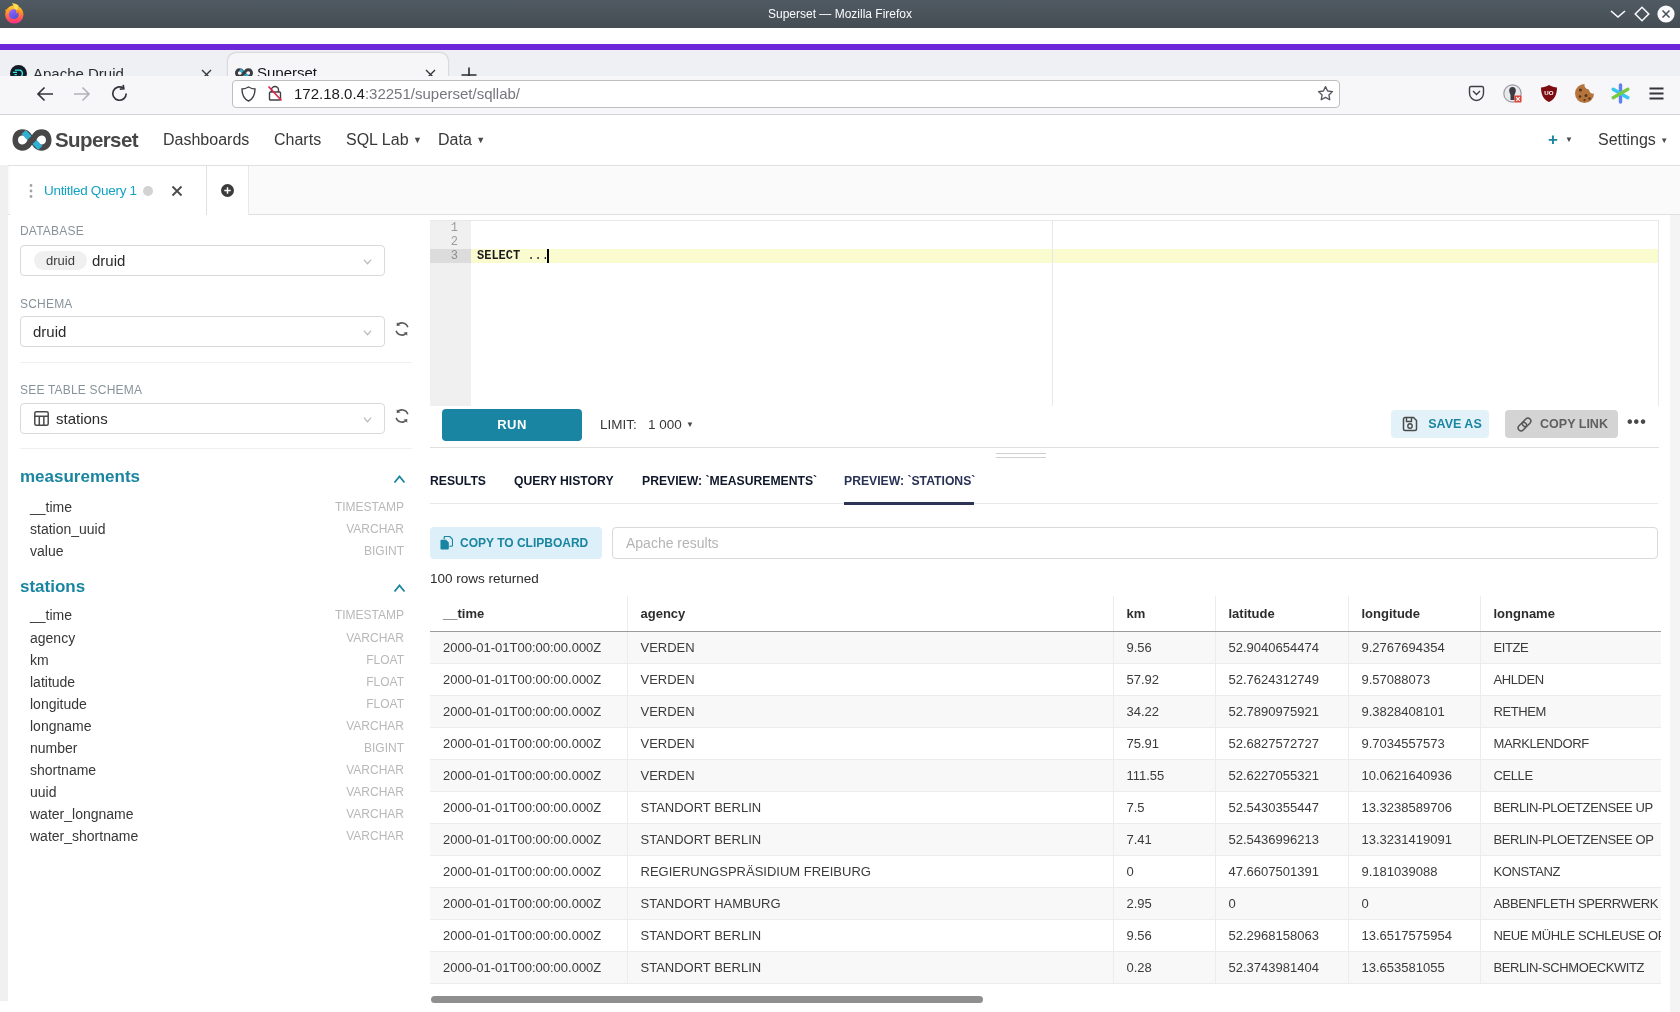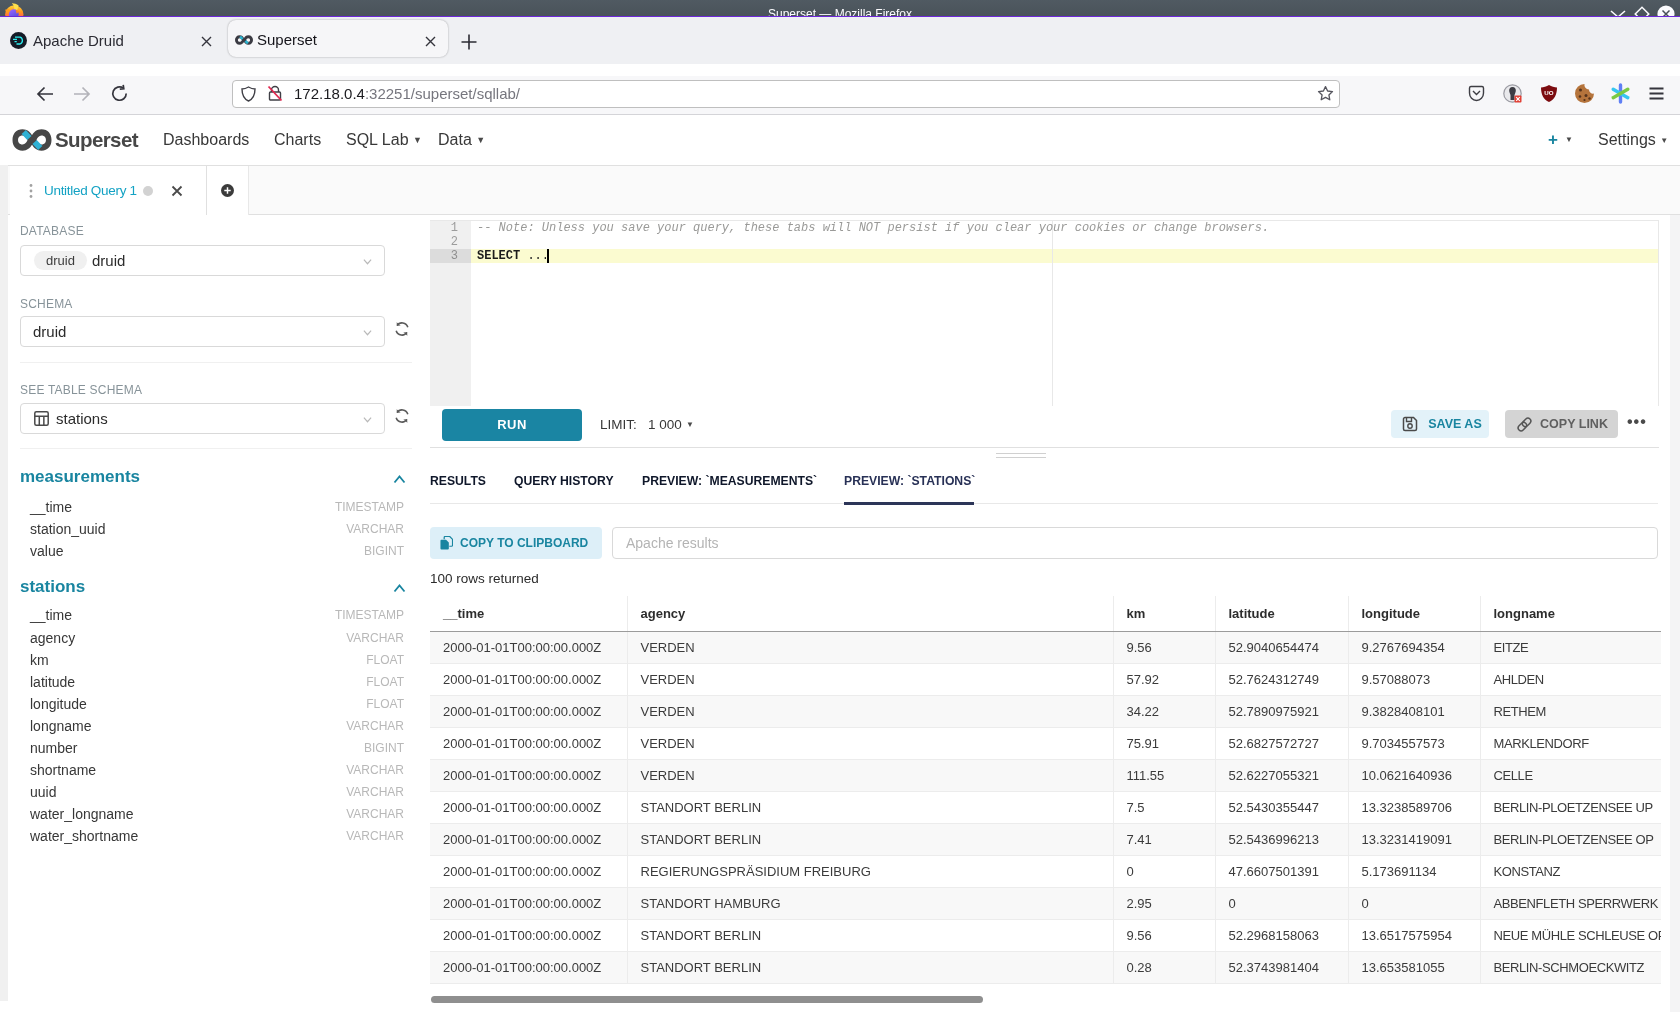--- a/index.html
+++ b/index.html
@@ -4,22 +4,22 @@
 <style>
 * { margin:0; padding:0; box-sizing:border-box; }
 html,body { width:1680px; height:1012px; overflow:hidden; background:#fff;
   font-family:"Liberation Sans", sans-serif; }
 .abs { position:absolute; }
 
 #titlebar { position:absolute; left:0; top:0; width:1680px; height:28px;
   background:linear-gradient(#505a62,#454d54); }
 #titlebar .title { position:absolute; left:0; right:0; top:0; height:44px;
   line-height:28px; text-align:center; color:#fbfbfe; font-size:12px; }
-#tabstrip { position:absolute; left:0; top:16px; width:1680px; height:48px;
-  background:#eff0f3; border-top:1px solid #6d28d9; }
+#tabstrip { position:absolute; left:0; top:44px; width:1680px; height:48px;
+  background:#eff0f3; border-top:6px solid #6d28d9; }
 #toolbar { position:absolute; left:0; top:76px; width:1680px; height:39px;
   background:#f7f7f9; border-bottom:1px solid #d4d4d8; }
 
 #app { position:absolute; left:0; top:115px; width:1680px; height:897px; background:#fff; }
 #leftstrip { position:absolute; left:0; top:50px; width:8px; height:836px; background:#f0f0f0; }
 
 #ssheader { position:absolute; left:0; top:0; width:1680px; height:50px; background:#fff; }
 .navitem { position:absolute; top:0; height:50px; line-height:50px; color:#383838; font-size:16px; }
 
 #qtabrow { position:absolute; left:8px; top:50px; width:1672px; height:50px;
@@ -318,21 +318,20 @@
       </div>
   </div>
   <div id="editor">
     <div id="gutter"></div>
     <div class="abs" style="left:0;top:28px;width:41px;height:14px;background:#dcdcdc;"></div>
     <div class="abs" style="left:0;top:0;width:28px;height:14px;line-height:14px;color:#9c9c9c;text-align:right;">1</div>
     <div class="abs" style="left:0;top:14px;width:28px;height:14px;line-height:14px;color:#9c9c9c;text-align:right;">2</div>
     <div class="abs" style="left:0;top:28px;width:28px;height:14px;line-height:14px;color:#8e8e8e;text-align:right;">3</div>
     <div class="abs" style="left:41px;top:28px;width:1187px;height:14px;background:#fbfbd0;"></div>
     <div class="abs" style="left:622px;top:0;width:1px;height:186px;background:#e8e8e8;"></div>
-    <div class="abs" style="left:47px;top:0;height:14px;line-height:14px;color:#9a9a98;font-style:italic;white-space:pre;">-- Note: Unless you save your query, these tabs will NOT persist if you clear your cookies or change browsers.</div>
     <div class="abs" style="left:47px;top:28px;height:14px;line-height:14px;color:#1c1c1c;white-space:pre;"><b>SELECT</b> ...</div>
     <div class="abs" style="left:117px;top:28px;width:2px;height:14px;background:#000;"></div>
   </div>
   <div id="runbar">
     <div class="abs" style="left:12px;top:3px;width:140px;height:32px;background:#1a85a3;border-radius:4px;color:#fff;font-size:13px;font-weight:bold;text-align:center;line-height:32px;letter-spacing:0.5px;">RUN</div>
     <div class="abs" style="left:170px;top:3px;height:32px;line-height:32px;font-size:13.5px;color:#383838;">LIMIT:&nbsp;&nbsp;&nbsp;1 000</div>
     <div class="abs" style="left:256px;top:3px;height:32px;line-height:32px;font-size:8px;color:#4a4a4a;">▼</div>
     <div class="abs" style="left:961px;top:4px;width:98px;height:28px;background:#e3f2f9;border-radius:4px;"></div>
     <svg class="abs" style="left:972px;top:10px" width="16" height="16" viewBox="0 0 16 16">
       <path d="M1.5 3 A1.5 1.5 0 0 1 3 1.5 L11.5 1.5 L14.5 4.5 L14.5 13 A1.5 1.5 0 0 1 13 14.5 L3 14.5 A1.5 1.5 0 0 1 1.5 13 Z" fill="none" stroke="#4a4a4a" stroke-width="1.5"></path>
@@ -442,21 +441,21 @@
               <td>7.41</td>
               <td>52.5436996213</td>
               <td>13.3231419091</td>
               <td>BERLIN-PLOETZENSEE OP</td>
             </tr>
         <tr>
               <td>2000-01-01T00:00:00.000Z</td>
               <td>REGIERUNGSPRÄSIDIUM FREIBURG</td>
               <td>0</td>
               <td>47.6607501391</td>
-              <td>5.173691134</td>
+              <td>9.181039088</td>
               <td>KONSTANZ</td>
             </tr>
         <tr class="odd">
               <td>2000-01-01T00:00:00.000Z</td>
               <td>STANDORT HAMBURG</td>
               <td>2.95</td>
               <td>0</td>
               <td>0</td>
               <td>ABBENFLETH SPERRWERK</td>
             </tr>

